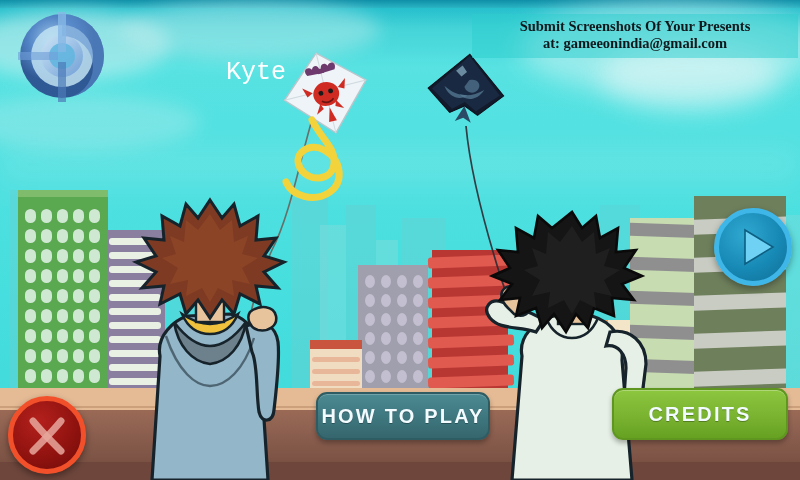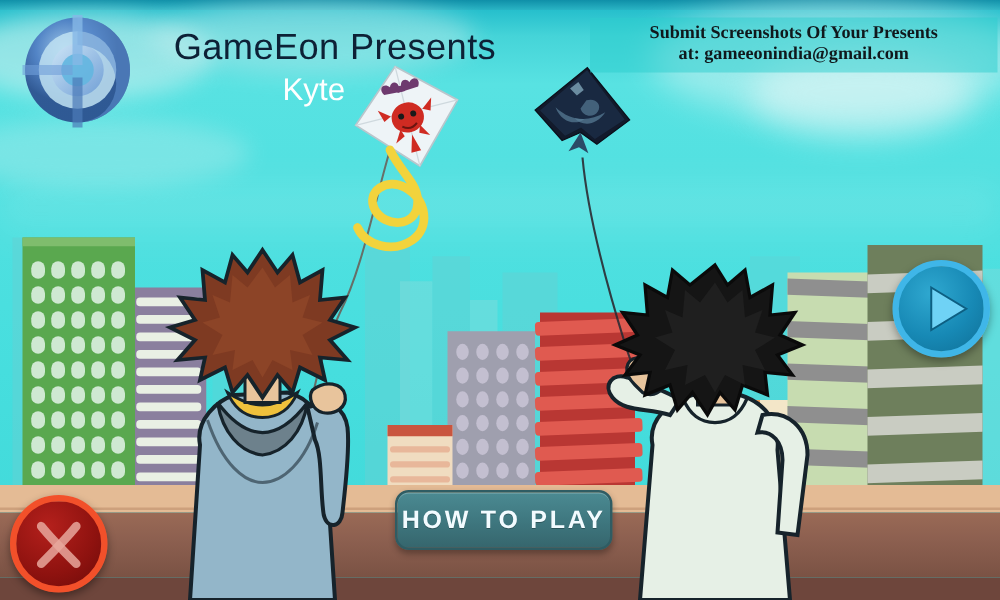--- a/index.html
+++ b/index.html
@@ -38,21 +38,21 @@
   .kite-wrap{position:absolute;}
   .kstring{position:absolute;overflow:visible;}
 
   
   .char{position:absolute;}
 
   
   .title-main{position:absolute;color:#0d2136;font-size:29px;font-weight:400;
       font-family:"Liberation Sans",sans-serif;letter-spacing:.3px;white-space:nowrap;}
   .title-sub{position:absolute;color:#ffffff;font-size:25px;font-weight:400;
-      font-family:Liberation Sans, sans-serif;white-space:nowrap;}
+      font-family:Liberation Mono, monospace;white-space:nowrap;}
 
   
   .notice{position:absolute;left:470;top:14px;background:rgba(43,205,205,.50);
       padding:4px 10px 6px 10px;text-align:center;}
   .notice div{font-family:"Liberation Serif",serif;color:#10181c;font-weight:700;
       line-height:1.18;white-space:nowrap;}
   .notice .l1{font-size:14.5px;}
   .notice .l2{font-size:14.5px;}
   .notice .l3{font-size:14.5px;}
 
@@ -372,32 +372,34 @@
       <circle cx="50" cy="50" r="31" fill="#bfe2f2" opacity=".85"></circle>
       <circle cx="50" cy="50" r="21" fill="url(#lg2)" opacity=".9"></circle>
       <circle cx="50" cy="50" r="13" fill="#63b6e0" opacity=".9"></circle>
       <path d="M50,8 a42,42 0 0,1 0,84 a31,31 0 0,0 0,-62 z" fill="#5f8fd0" opacity=".55"></path>
       <rect x="46" y="6" width="8" height="40" fill="#86b8e6" opacity=".8"></rect>
       <rect x="46" y="56" width="8" height="40" fill="#4c7ab8" opacity=".7"></rect>
       <rect x="6" y="46" width="40" height="8" fill="#6f9fd8" opacity=".6"></rect>
     </svg>
   </div>
 
-  <div class="title-main" style="left:139px;top:22px;">GameEon Presents</div>
   <div class="title-sub" style="left:226px;top:58px;">Kyte</div>
 
   <div class="notice" style="left:472px;top:14px;width:306px;">
     <div class="l1">Submit Screenshots Of Your Presents</div>
     <div class="l2">at: gameeonindia@gmail.com</div>
   </div>
 
   <div class="btn btn-howto" style="left:316px;top:392px;width:170px;height:44px;justify-content:center;">
     <span>HOW TO PLAY</span>
   </div>
 
+  <div class="btn btn-credits" style="left:612px;top:388px;width:172px;height:48px;">
+    <span>CREDITS</span>
+  </div>
 
   <div class="circbtn play-btn" style="left:714px;top:208px;width:68px;height:68px;">
     <svg viewBox="0 0 68 68" style="width:68px;height:68px;">
       <polygon points="26,17 54,34 26,51" fill="#6fd2f5" stroke="#0d5f82" stroke-width="1.6"></polygon>
     </svg>
   </div>
 
   <div class="circbtn close-btn" style="left:8px;top:396px;width:68px;height:68px;">
     <svg viewBox="0 0 68 68" style="width:68px;height:68px;">
       <path d="M20,20 C28,30 40,42 48,50" stroke="#e8a79c" stroke-width="7" stroke-linecap="round" fill="none" opacity=".85"></path>

